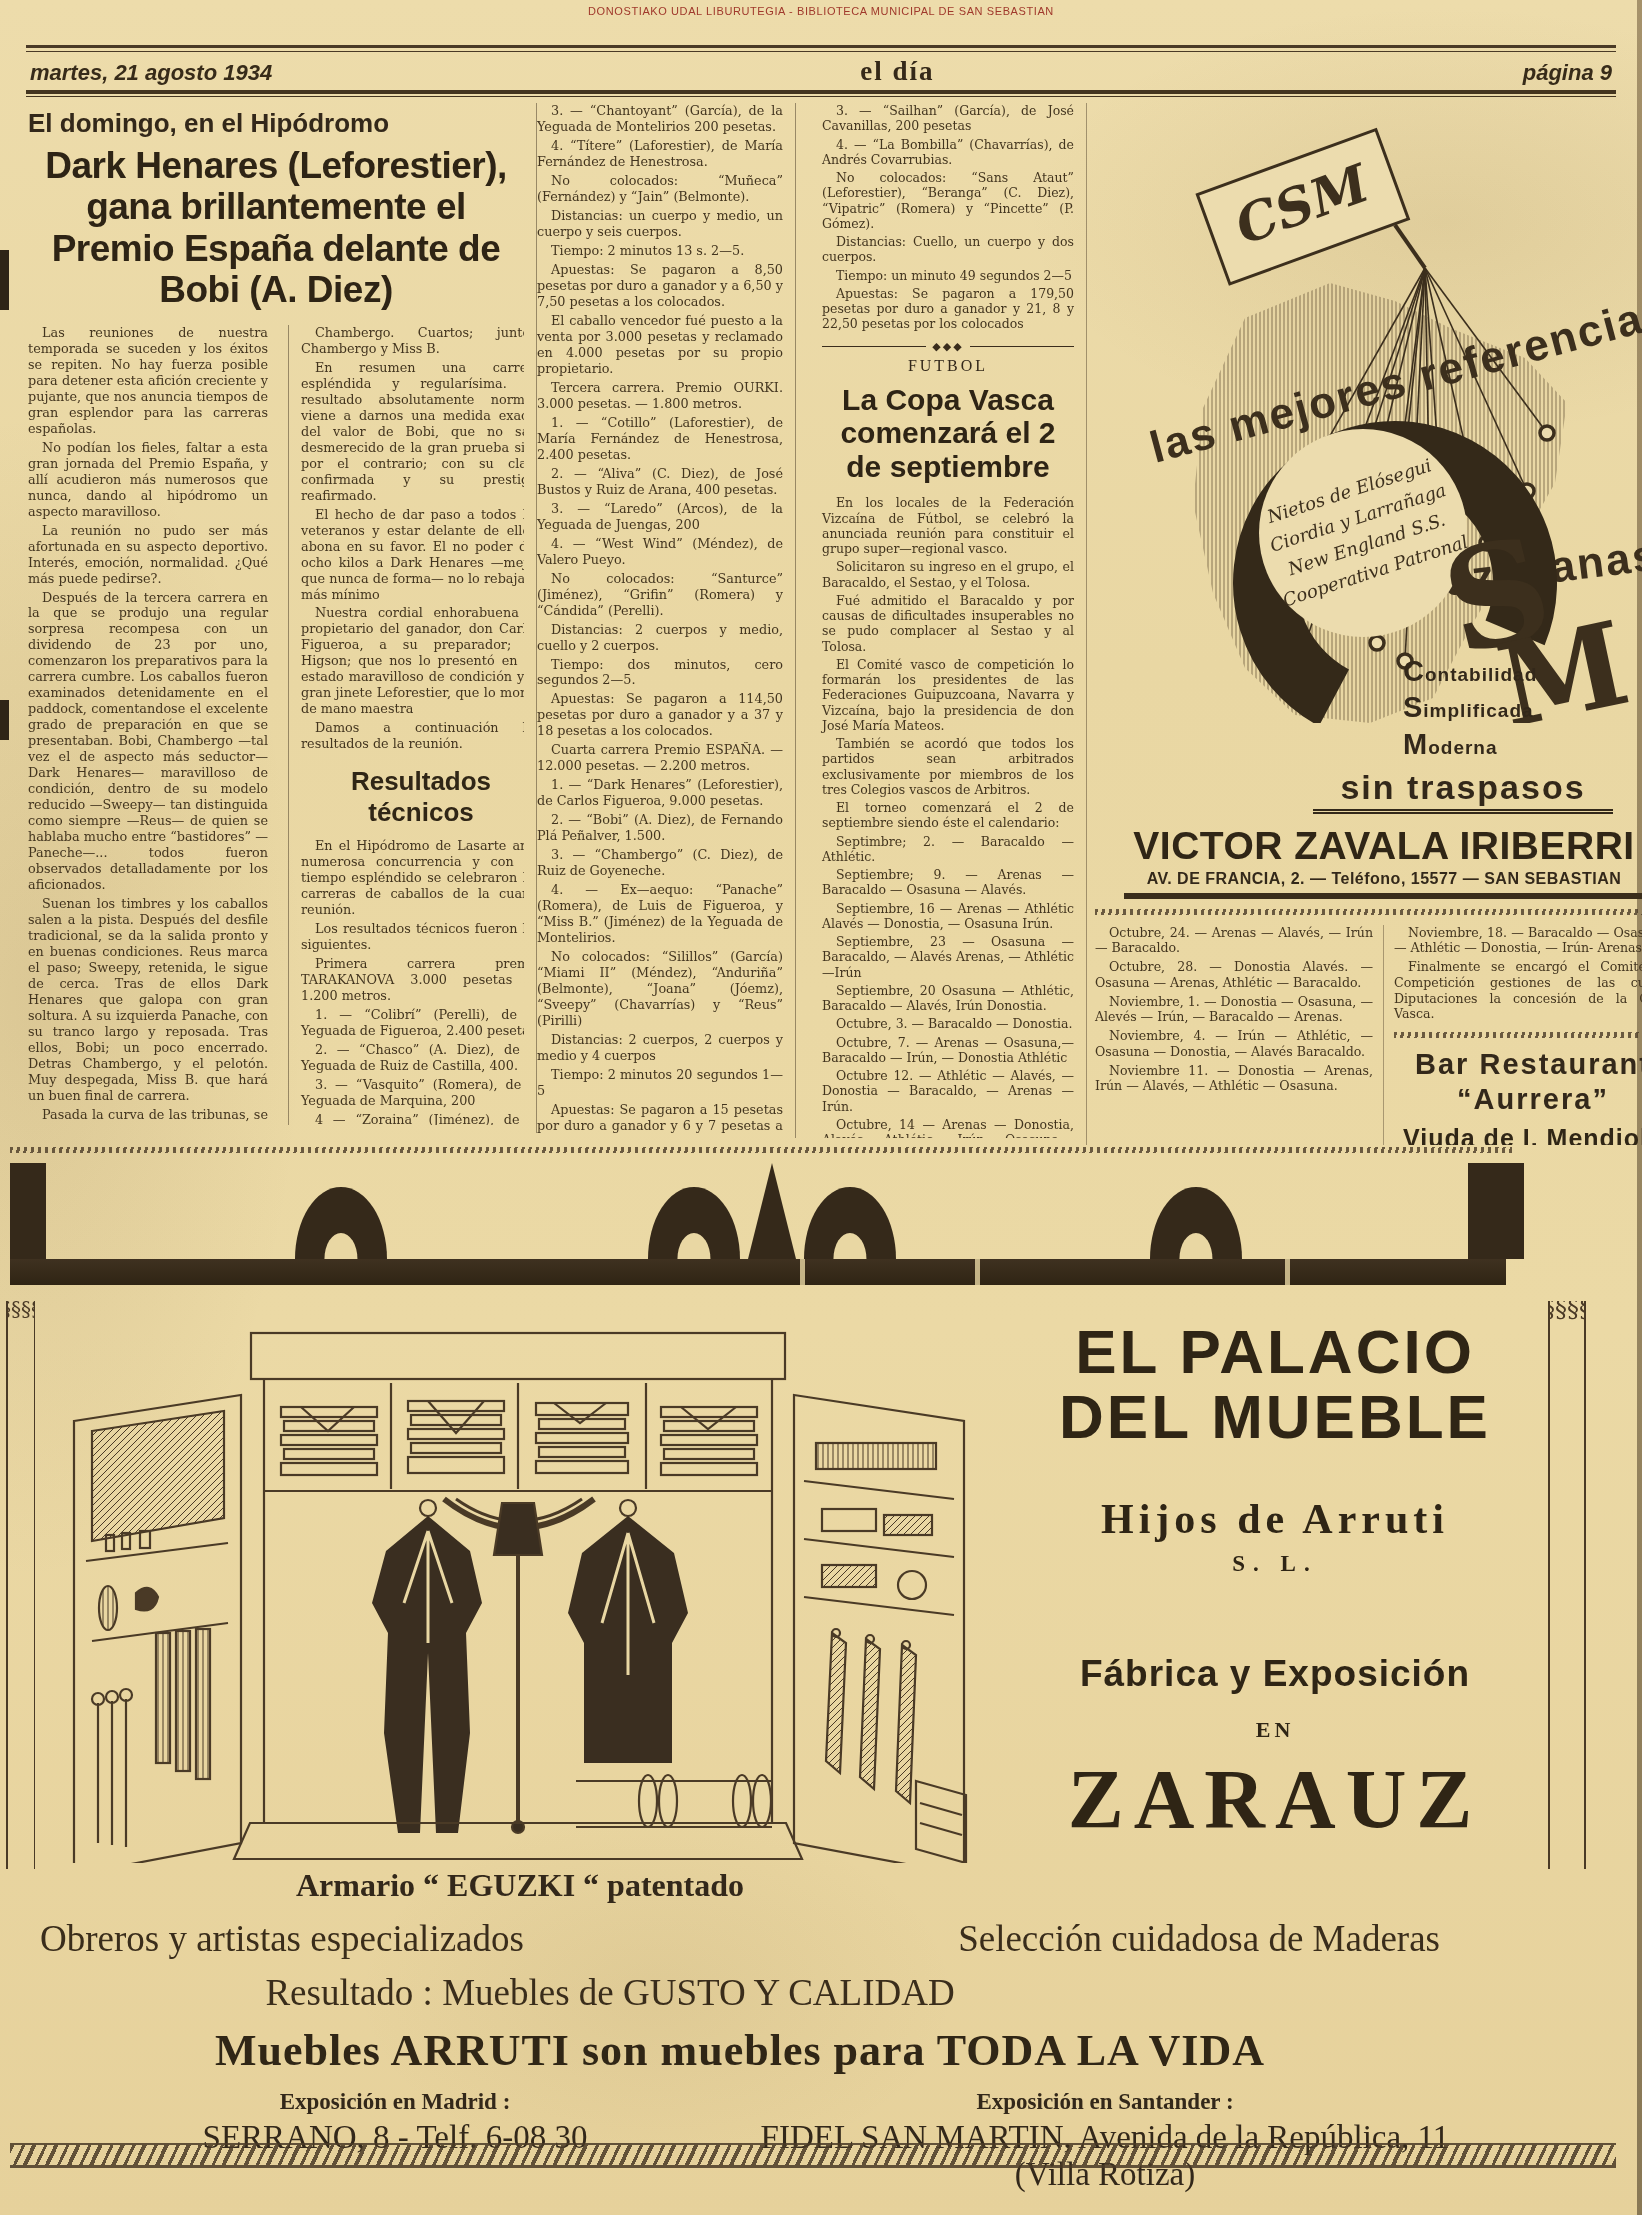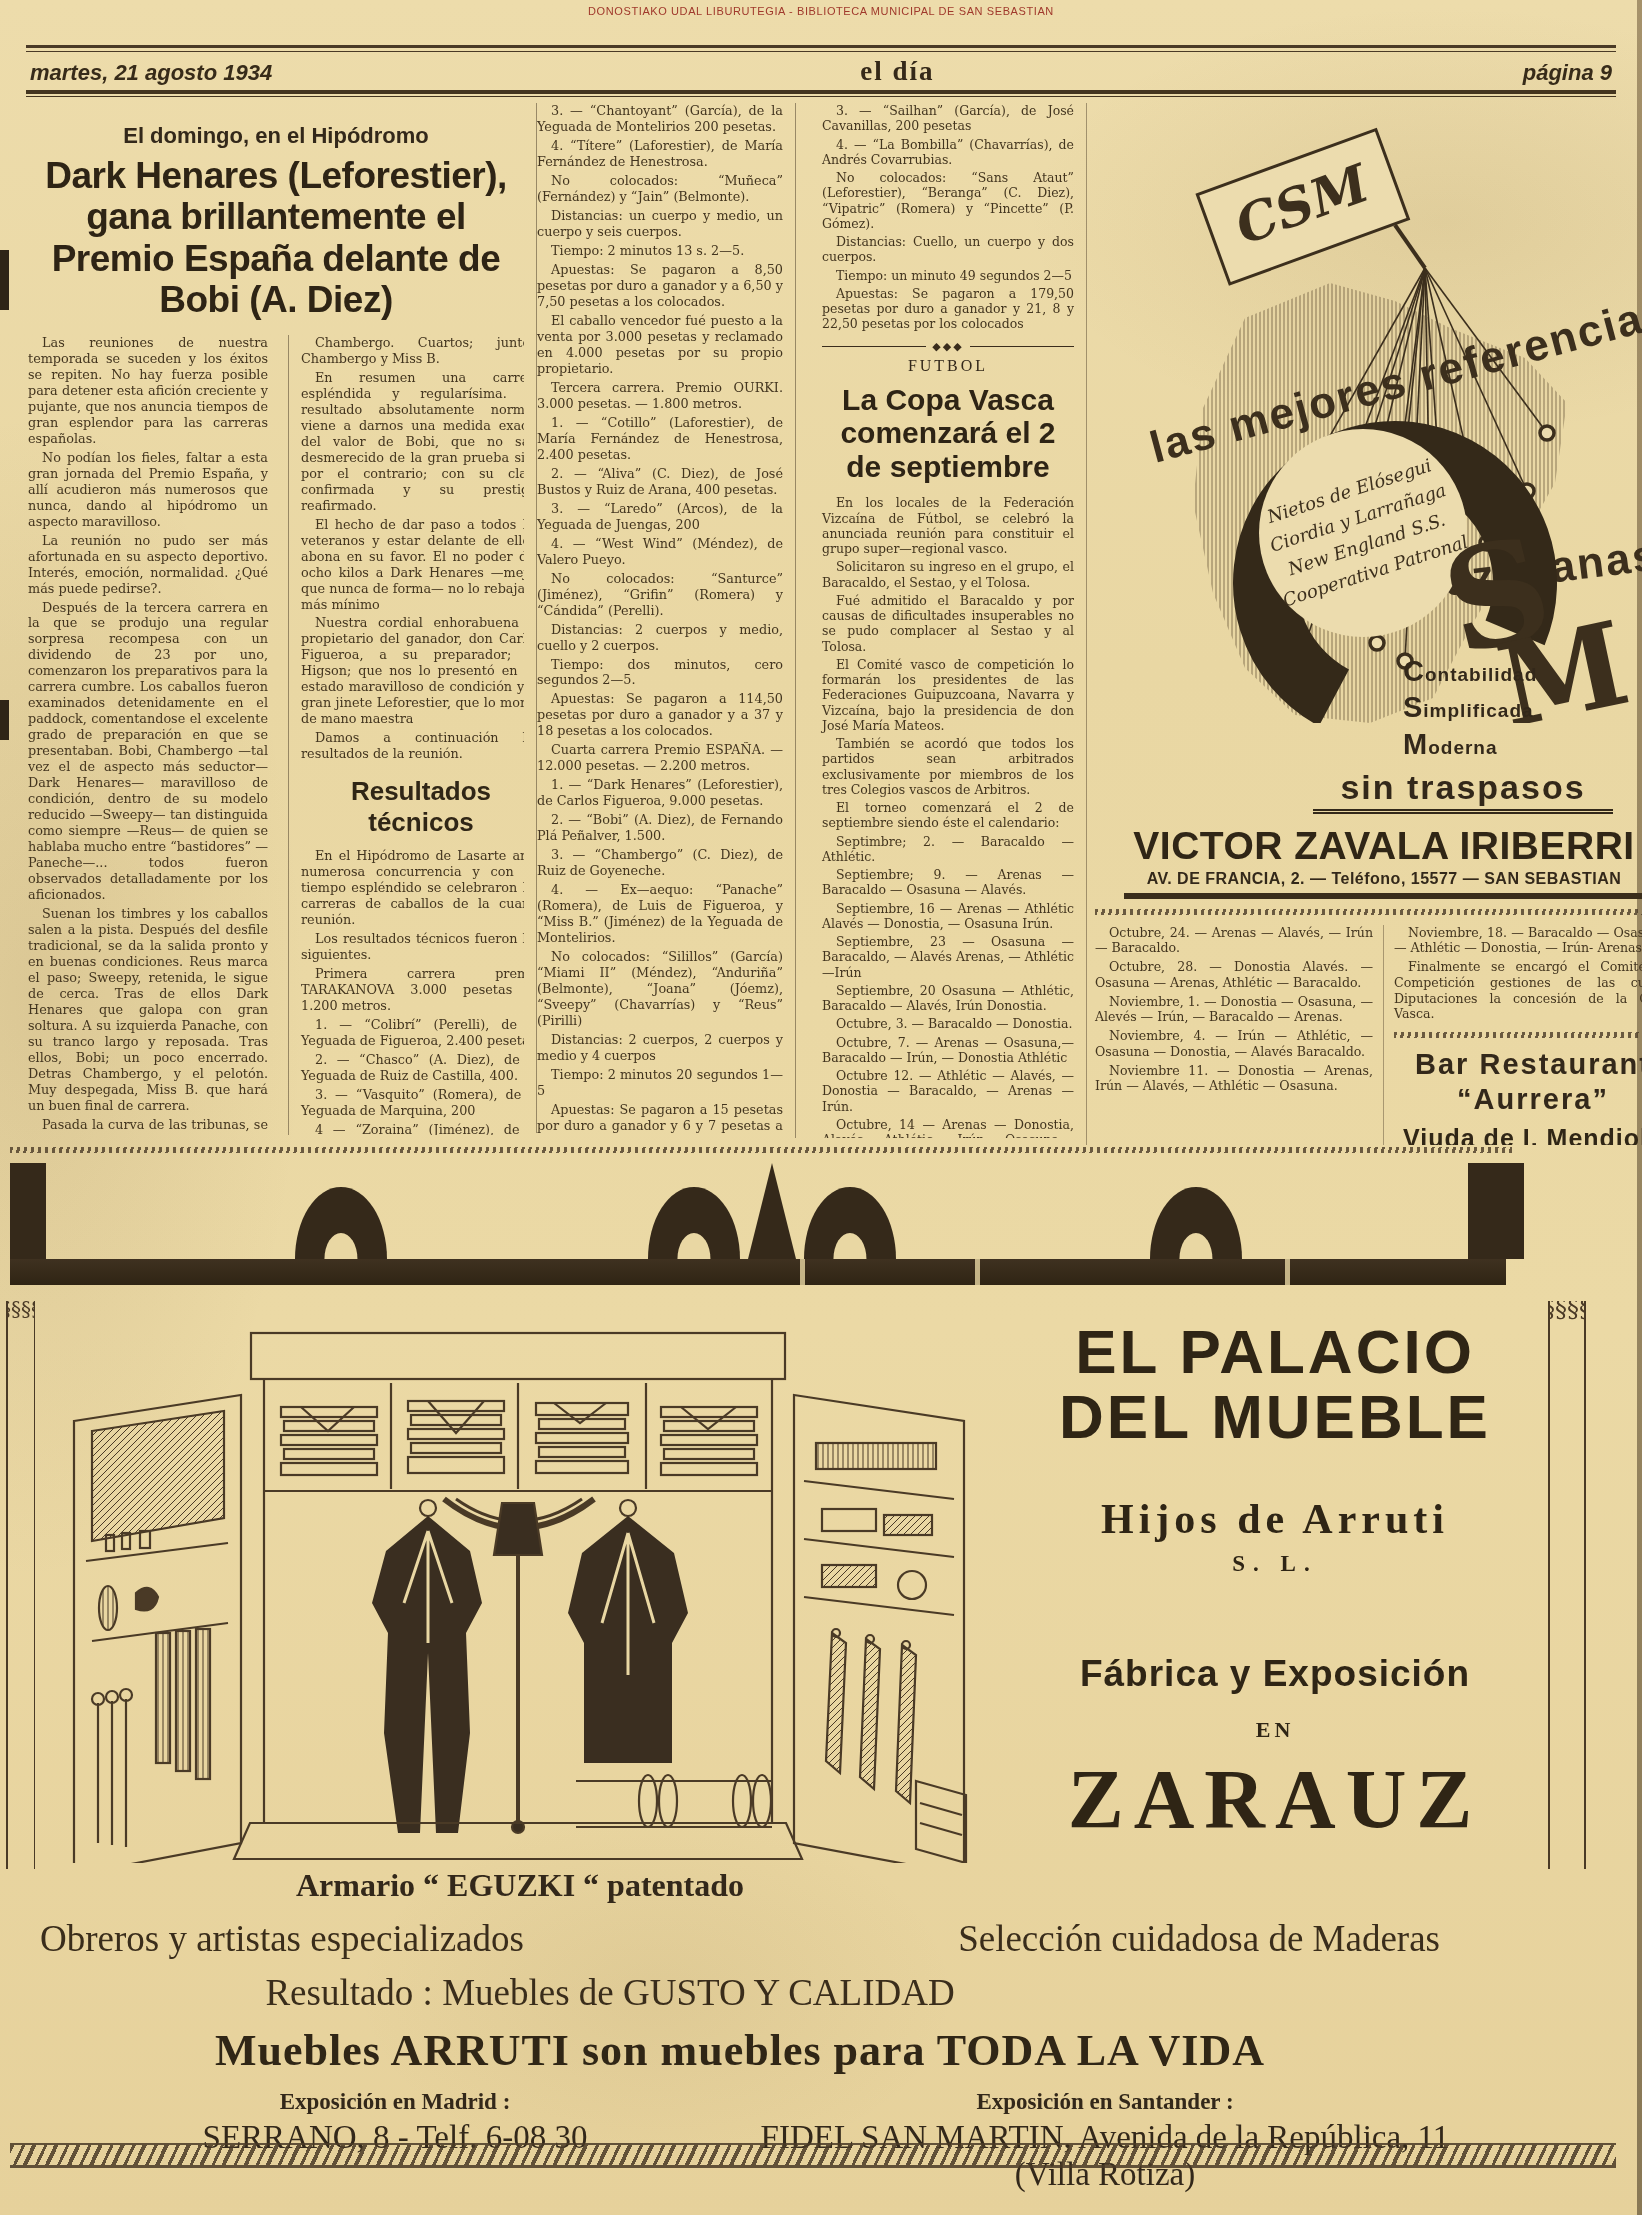--- a/index.html
+++ b/index.html
@@ -16,21 +16,21 @@
   .stamp{padding-top:5px;text-align:center;font-family:"Liberation Sans",sans-serif;font-size:11px;letter-spacing:.6px;color:#a0392c;}
   .head-rules{margin:28px 26px 0 26px;border-top:3px solid #4a3a26;border-bottom:1px solid #4a3a26;height:3px;}
   .masthead{display:flex;align-items:baseline;justify-content:space-between;margin:4px 30px 0 30px;}
   .mh-date,.mh-page{font-family:"Liberation Sans",sans-serif;font-weight:bold;font-style:italic;font-size:22px;color:#372b19;}
   .mh-title{font-family:"Liberation Serif",serif;font-weight:bold;font-size:27px;letter-spacing:2px;color:#352919;}
   .thickrule{margin:3px 26px 0 26px;border-top:4px solid #44351f;border-bottom:1px solid #44351f;height:2px;}
   
   main{display:flex;gap:12px;padding:6px 8px 0 28px;height:1042px;overflow:hidden;}
   .bodytxt p{margin:0 0 3px 0;text-indent:14px;text-align:justify;font-size:12.8px;line-height:1.25;}
   .left-two{width:496px;flex:none;}
-  .kicker{text-align:center;font-family:"Liberation Sans",sans-serif;font-weight:bold;font-size:22px;color:#33281a;margin-top:20px;}
+  .kicker{text-align:left;font-family:"Liberation Sans",sans-serif;font-weight:bold;font-size:26px;color:#33281a;margin-top:5px;}
   .headline{text-align:center;font-family:"Liberation Sans",sans-serif;font-weight:bold;font-size:37px;line-height:1.12;color:#2e2415;margin:6px 0 14px 0;letter-spacing:-.5px;}
   .twocols{display:flex;height:800px;overflow:hidden;gap:17px;}
   .c1{width:240px;flex:none;}
   .c2{width:240px;flex:none;border-left:1px solid rgba(70,55,35,.5);padding-left:12px;margin-left:3px;}
   .subhead{text-align:center;font-family:"Liberation Sans",sans-serif;font-weight:bold;font-size:26px;color:#3026160;color:#302616;margin:14px 0 10px 0;}
   .c3{width:246px;flex:none;border-left:1px solid rgba(70,55,35,.5);height:1030px;overflow:hidden;}
   .c4{width:252px;flex:none;border-left:1px solid rgba(70,55,35,.5);padding-left:26px;height:1035px;overflow:hidden;}
   .c4 .bodytxt p{font-size:12.5px;line-height:1.22;}
   .orn-divider{display:flex;align-items:center;gap:6px;margin:8px 0 4px 0;color:#3a2d1c;}
   .orn-divider:before,.orn-divider:after{content:"";flex:1;border-top:1.5px solid #3a2d1c;}

